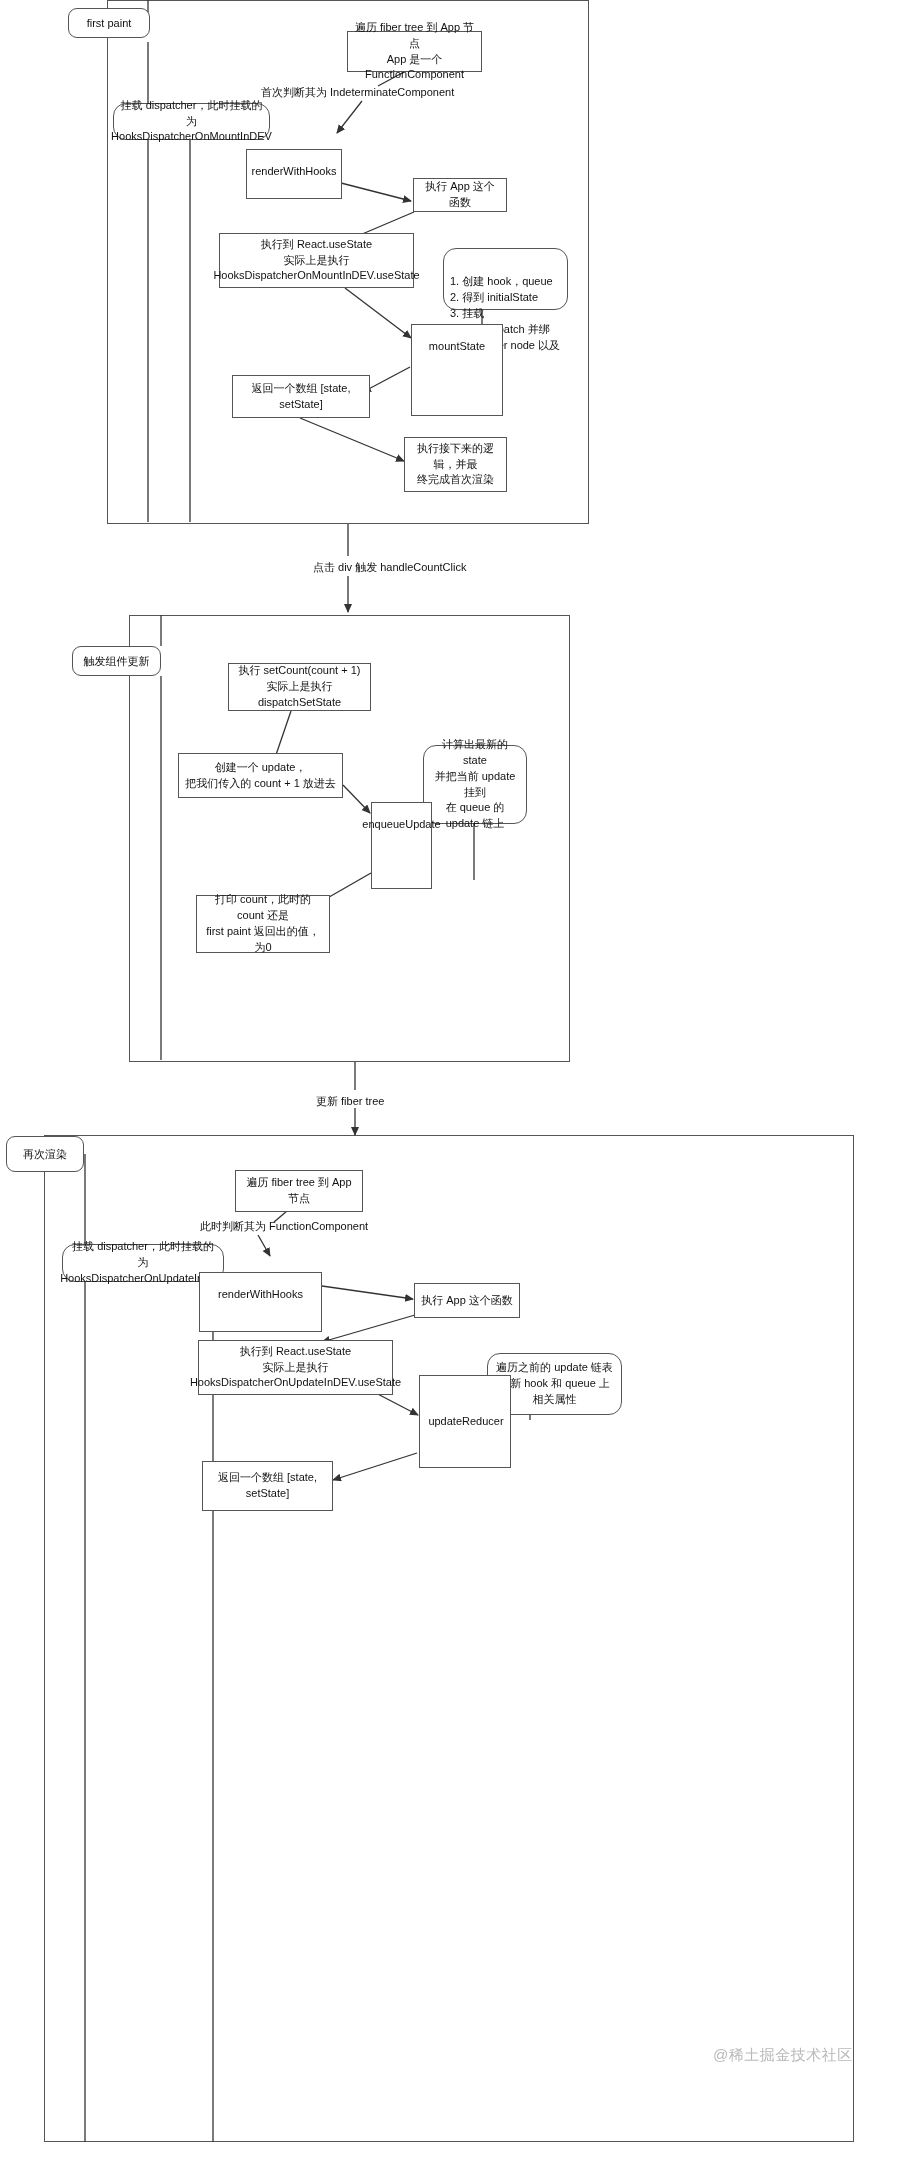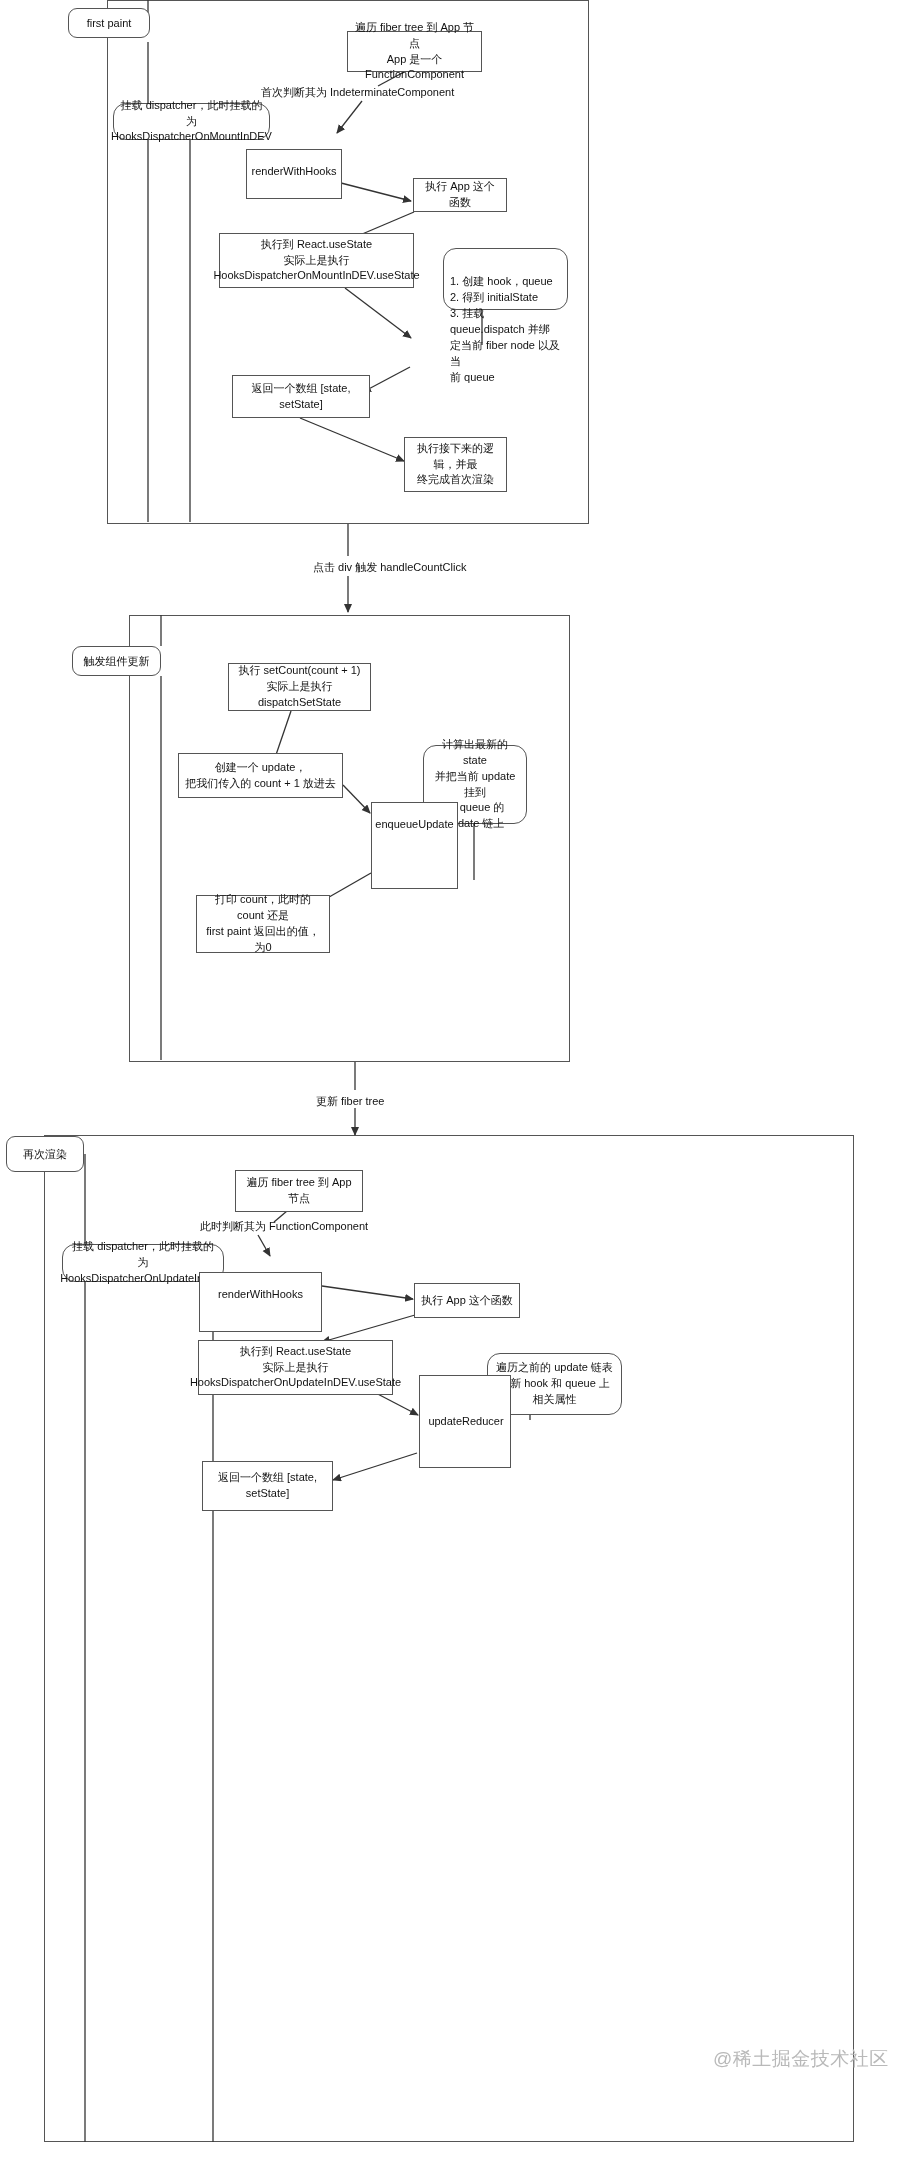--- a/index.html
+++ b/index.html
@@ -78,21 +78,21 @@
     left: 0;
     top: 0;
     width: 901px;
     height: 2158px;
     z-index: 2;
     pointer-events: none;
     overflow: visible;
   }
   .watermark {
     position: absolute;
-    font-size: 19px;
+    font-size: 15px;
     color: #b9b9b9;
     z-index: 6;
     white-space: nowrap;
     letter-spacing: 0.5px;
   }
   .numlist {
     text-align: left;
     white-space: pre-line;
   }
 </style>
@@ -189,20 +189,21 @@
   <div class="node" style="left:219px; top:233px; width:195px; height:55px;">执行到 React.useState
 实际上是执行
 HooksDispatcherOnMountInDEV.useState</div>
 
   <div class="node rounded numlist topaligned" style="left:443px; top:248px; width:125px; height:62px; text-align:left; justify-content:flex-start;">1. 创建 hook，queue
 2. 得到 initialState
 3. 挂载 queue.dispatch 并绑
 定当前 fiber node 以及当
 前 queue</div>
 
+  <div class="node upperlabel" style="left:411px; top:308px; width:92px; height:92px;">mountState</div>
 
   <div class="node" style="left:232px; top:375px; width:138px; height:43px;">返回一个数组 [state, setState]</div>
 
   <div class="node" style="left:404px; top:437px; width:103px; height:55px;">执行接下来的逻辑，并最
 终完成首次渲染</div>
 
   <div class="edgelabel" style="left:313px; top:560px;">点击 div 触发 handleCountClick</div>
 
   <div class="group" style="left:129px; top:615px; width:441px; height:447px;"></div>
 
@@ -213,21 +214,21 @@
   <div class="node" style="left:228px; top:663px; width:143px; height:48px;">执行 setCount(count + 1)
 实际上是执行 dispatchSetState</div>
 
   <div class="node" style="left:178px; top:753px; width:165px; height:45px;">创建一个 update，
 把我们传入的 count + 1 放进去</div>
 
   <div class="node rounded" style="left:423px; top:745px; width:104px; height:79px;">计算出最新的 state
 并把当前 update 挂到
 在 queue 的 update 链上</div>
 
-  <div class="node upperlabel" style="left:371px; top:786px; width:87px; height:87px;">enqueueUpdate</div>
+  <div class="node upperlabel" style="left:371px; top:786px; width:61px; height:87px;">enqueueUpdate</div>
 
   <div class="node" style="left:157px; top:895px; width:134px; height:58px;margin-left:39px;">打印 count，此时的 count 还是
 first paint 返回出的值，为0</div>
 
   <div class="edgelabel" style="left:316px; top:1094px;">更新 fiber tree</div>
 
   <div class="group" style="left:44px; top:1135px; width:810px; height:1007px;"></div>
 
   <div class="pill" style="left:6px; top:1136px; width:78px; height:36px;">
     <span>再次渲染</span>

